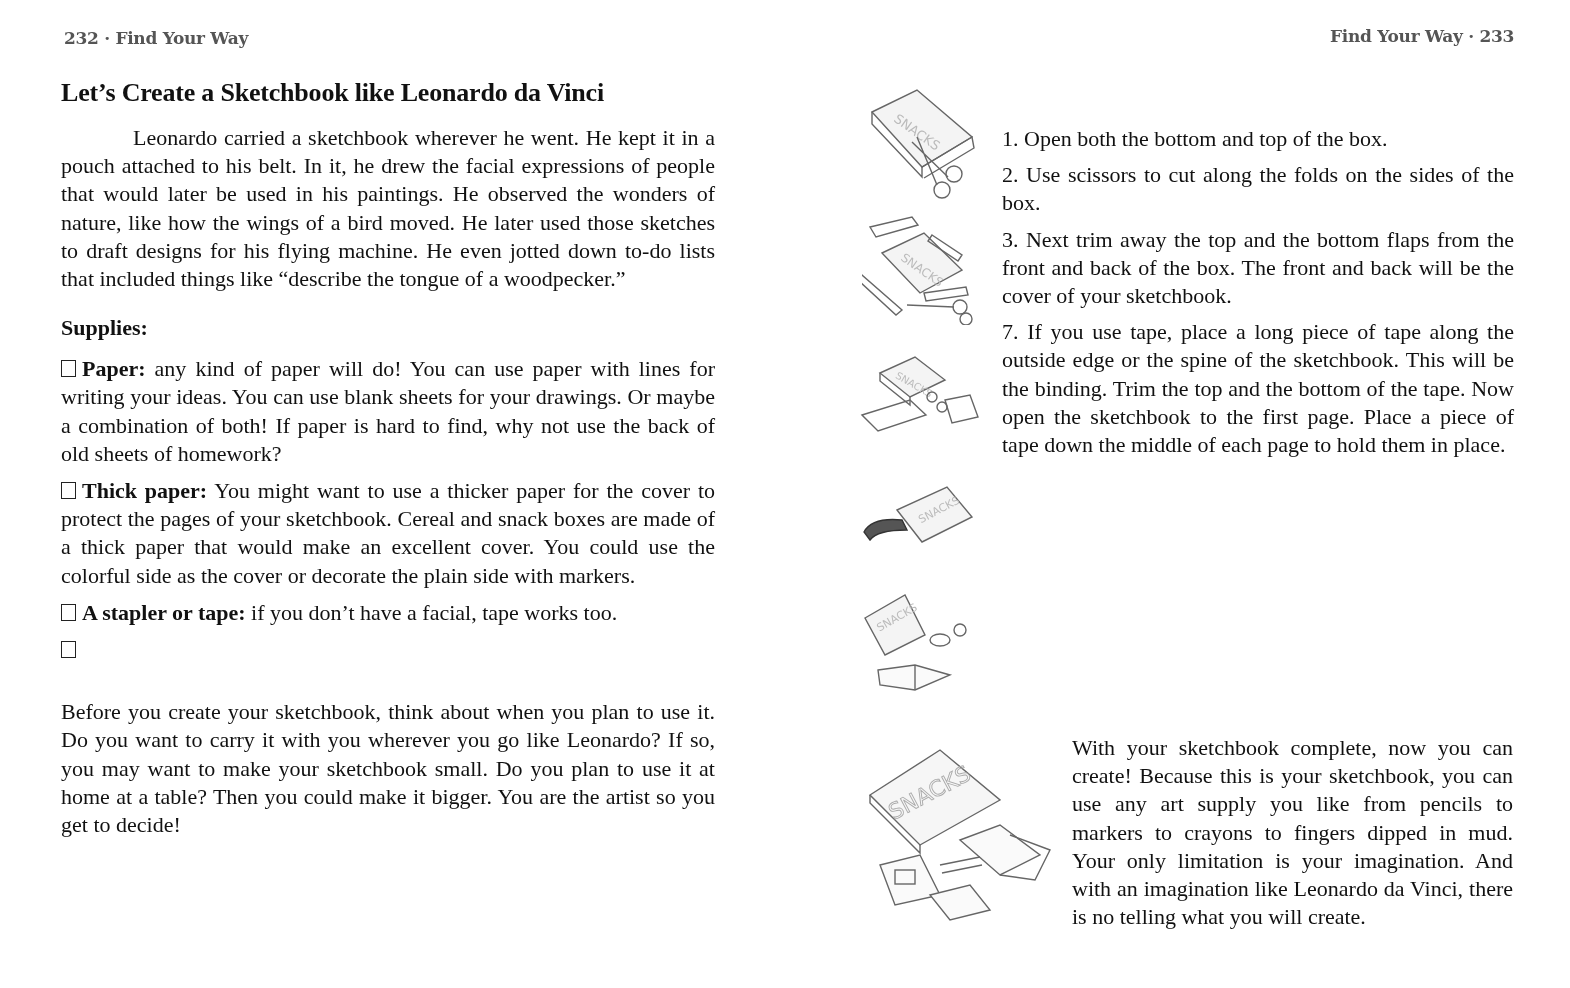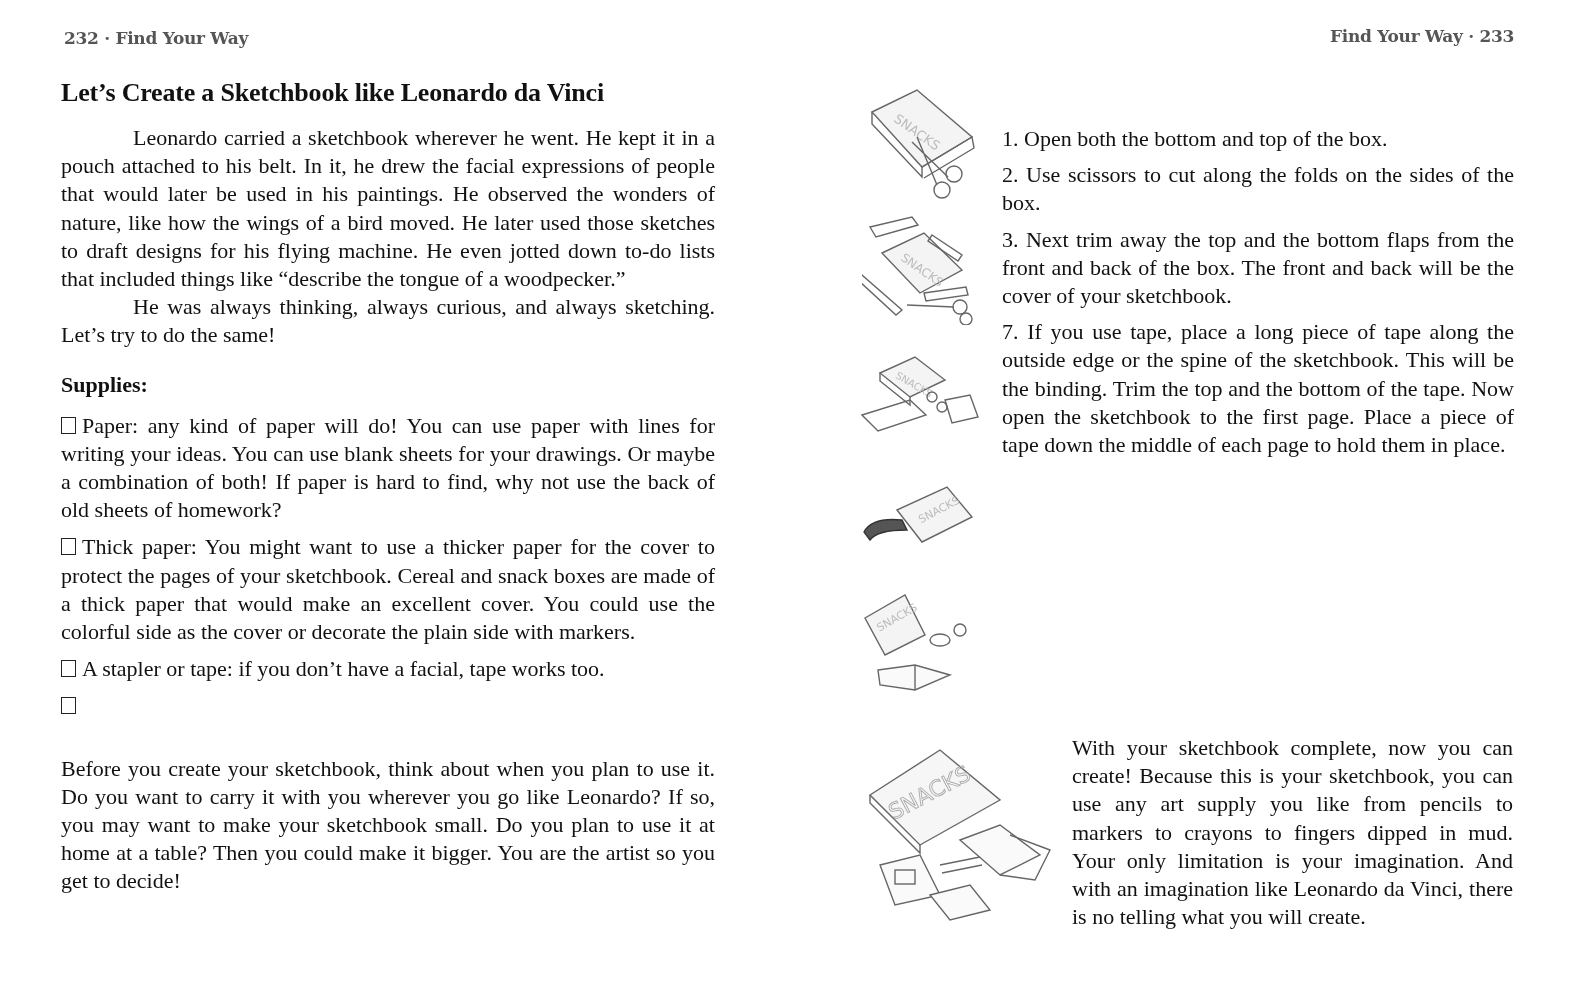--- a/index.html
+++ b/index.html
@@ -27,21 +27,21 @@
     .indent { text-indent: 72px; }
     .supplies-heading {
       font-weight: bold; font-size: 22px;
       margin: 22px 0 14px 0;
     }
     .supply { font-size: 22px; line-height: 28.2px; text-align: justify; margin: 0 0 9px 0; }
     .supply .box {
       display: inline-block; width: 13px; height: 15px; border: 1.3px solid #222;
       vertical-align: -1px; margin-right: 6px;
     }
-    .supply b { font-weight: normal; }
+    .supply b { font-weight: bold; }
     .final-left { margin-top: 34px; }
 
     .page-right { position: absolute; left: 1002px; top: 83px; width: 512px; margin-top: 42px; }
     .step { font-size: 22px; line-height: 28.2px; text-align: justify; margin: 0 0 8px 0; }
     .closing {
       position: absolute; left: 1072px; top: 734px; width: 441px;
       font-size: 22px; line-height: 28.2px; text-align: justify;
     }
 
     .illus { position: absolute; }
@@ -49,21 +49,20 @@
   </style>
 </head>
 <body>
 
 <div id="rh-left" class="running-head">232 · Find Your Way</div>
 <div id="rh-right" class="running-head">Find Your Way · 233</div>
 
 <div class="page-left">
   <div class="title">Let’s Create a Sketchbook like Leonardo da Vinci</div>
   <p class="para indent">Leonardo carried a sketchbook wherever he went. He kept it in a pouch attached to his belt. In it, he drew the facial expressions of people that would later be used in his paintings. He observed the wonders of nature, like how the wings of a bird moved. He later used those sketches to draft designs for his flying machine. He even jotted down to-do lists that included things like “describe the tongue of a woodpecker.”</p>
-  <p class="para indent">He was always thinking, always curious, and always sketching. Let’s try to do the same!</p>
   <div class="supplies-heading">Supplies:</div>
 
   <p class="supply">
     <span class="box"></span><b>Paper:</b><span> any kind of paper will do! You can use paper with lines for writing your ideas. You can use blank sheets for your drawings. Or maybe a combination of both! If paper is hard to find, why not use the back of old sheets of homework?</span>
   </p>
   <p class="supply">
     <span class="box"></span><b>Thick paper:</b><span> You might want to use a thicker paper for the cover to protect the pages of your sketchbook. Cereal and snack boxes are made of a thick paper that would make an excellent cover. You could use the colorful side as the cover or decorate the plain side with markers.</span>
   </p>
   <p class="supply">
     <span class="box"></span><b>A stapler or tape:</b><span> if you don’t have a facial, tape works too.</span>

